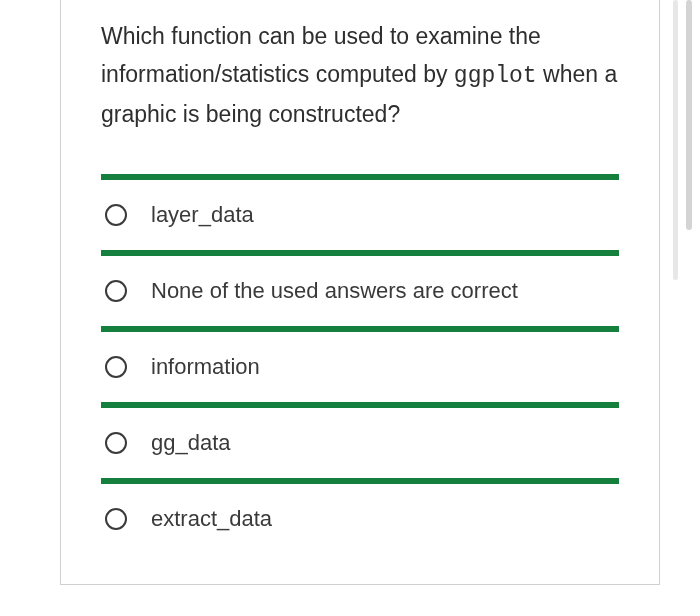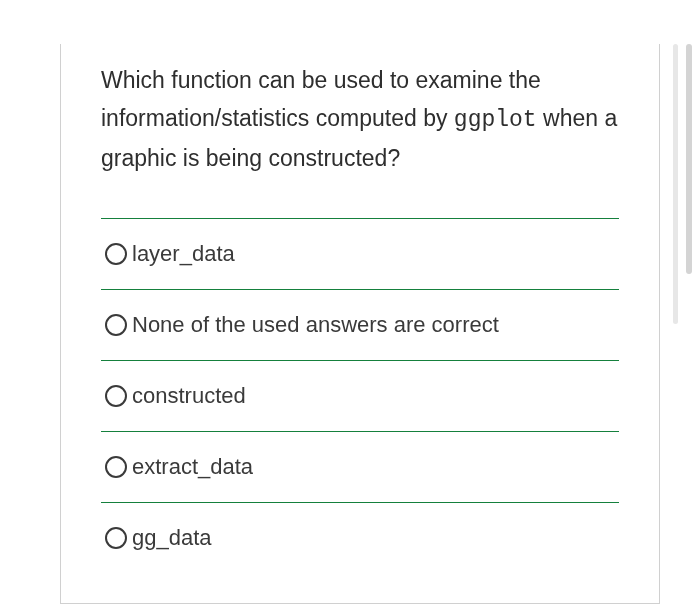--- a/index.html
+++ b/index.html
@@ -10,21 +10,20 @@
     body {
       font-family: -apple-system, BlinkMacSystemFont, "Segoe UI", Helvetica, Arial, sans-serif;
       background: #ffffff;
       width: 700px;
       height: 616px;
       position: relative;
     }
     .container {
       padding: 0 40px 0 60px;
       position: relative;
-      margin-top: 44px;
     }
     .question-card {
       border: 1px solid #d0d0d0;
       border-top: none;
       padding: 18px 40px 30px 40px;
       background: #ffffff;
     }
     .question-text {
       font-size: 23px;
       line-height: 1.65;
@@ -38,23 +37,23 @@
       color: #2e2e2e;
     }
     .options-list {
       display: flex;
       flex-direction: column;
     }
     .option-row {
       display: flex;
       align-items: center;
       padding: 22px 4px;
-      border-top: 1px solid #15803d;
+      border-top: 6px solid #15803d;
       cursor: pointer;
-      gap: 5px;
+      gap: 24px;
     }
     .radio-circle {
       width: 22px;
       height: 22px;
       border: 2.5px solid #3a3a3a;
       border-radius: 50%;
       flex-shrink: 0;
     }
     .option-label {
       font-size: 22px;
@@ -92,27 +91,27 @@
       <div class="option-row">
         <span class="radio-circle"></span>
         <span class="option-label">layer_data</span>
       </div>
       <div class="option-row">
         <span class="radio-circle"></span>
         <span class="option-label">None of the used answers are correct</span>
       </div>
       <div class="option-row">
         <span class="radio-circle"></span>
-        <span class="option-label">constructed</span>
+        <span class="option-label">information</span>
+      </div>
+      <div class="option-row">
+        <span class="radio-circle"></span>
+        <span class="option-label">gg_data</span>
       </div>
       <div class="option-row">
         <span class="radio-circle"></span>
         <span class="option-label">extract_data</span>
-      </div>
-      <div class="option-row">
-        <span class="radio-circle"></span>
-        <span class="option-label">gg_data</span>
       </div>
     </div>
   </div>
   <div class="scrollbar-inner"></div>
   <div class="scrollbar-outer"></div>
 </div>
 
 </body></html>

